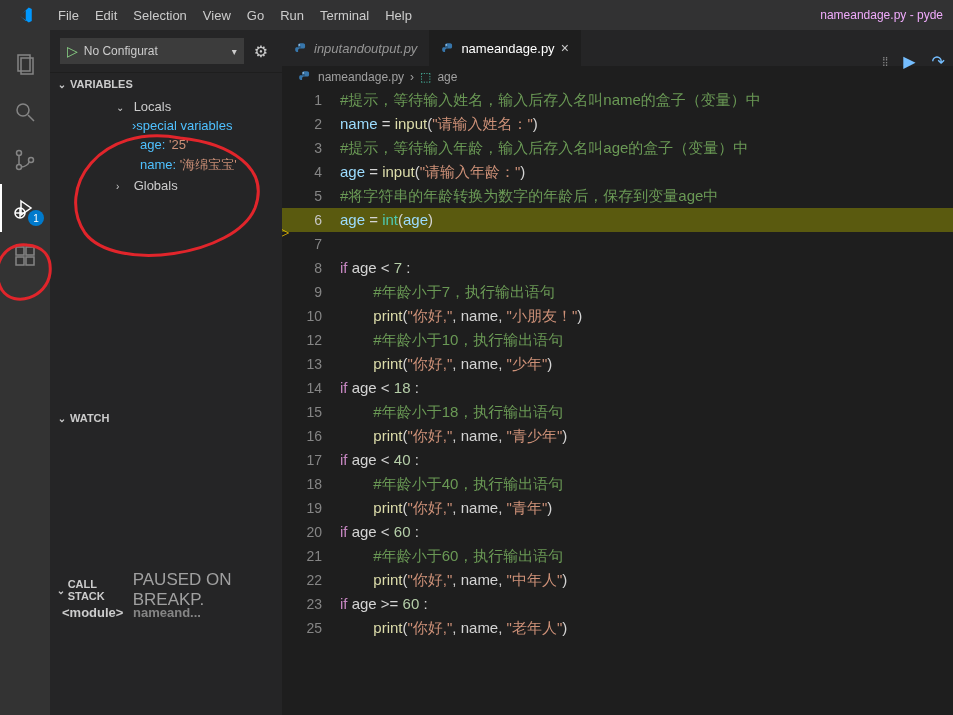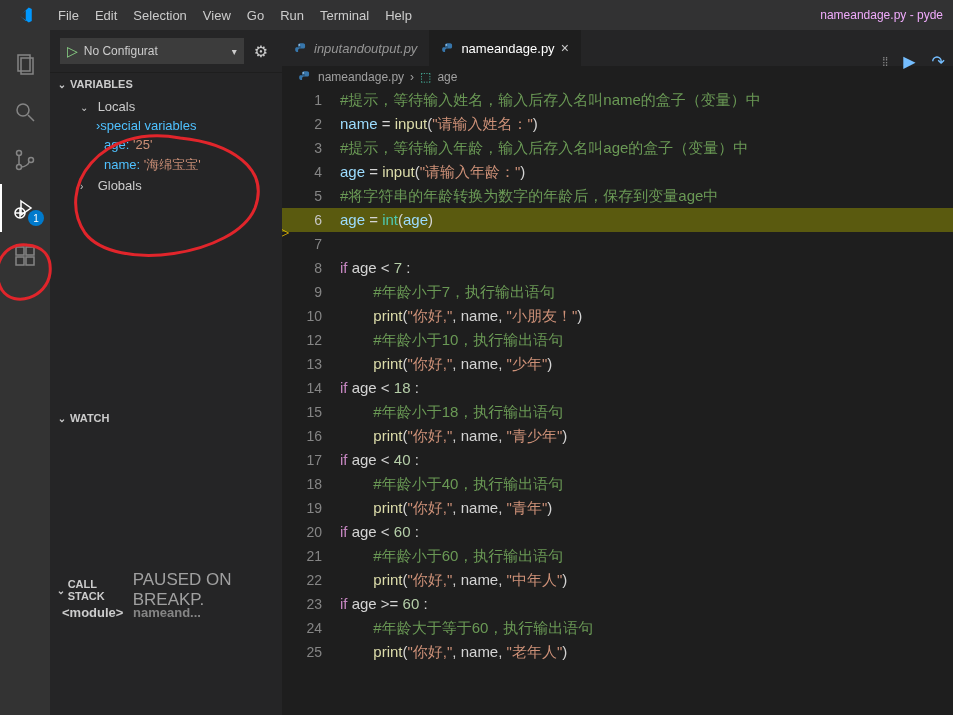--- a/index.html
+++ b/index.html
@@ -28,21 +28,21 @@
 .sidebar { width: 232px; background: #252526; display: flex; flex-direction: column; font-size: 13px; }
 .debug-header { padding: 8px 10px; display: flex; align-items: center; gap: 6px; border-bottom: 1px solid #1e1e1e; }
 .run-ctrl { display: flex; align-items: center; background: #3c3c3c; border: 1px solid #3c3c3c; height: 26px; flex: 1; }
 .run-play { color: #89d185; padding: 0 6px; font-size: 14px; }
 .run-label { flex: 1; font-size: 12px; color: #ccc; white-space: nowrap; overflow: hidden; }
 .run-chev { padding: 0 6px; color: #ccc; font-size: 10px; }
 .gear { color: #ccc; font-size: 16px; padding: 0 4px; }
 .panel-section { }
 .panel-head { height: 22px; background: #252526; display: flex; align-items: center; padding-left: 4px; font-size: 11px; font-weight: 700; color: #cccccc; cursor: pointer; }
 .panel-head .chev { width: 16px; font-size: 10px; text-align: center; }
-.panel-body { padding: 2px 16px; }
+.panel-body { padding: 2px 16px; margin-left: 36px; }
 .scope { padding: 2px 0 2px 14px; font-size: 13px; color: #ccc; cursor: pointer; }
 .scope .chev { display: inline-block; width: 14px; font-size: 10px; }
 .var-row { padding: 2px 0 2px 38px; font-family: Menlo, Consolas, monospace; font-size: 13px; }
 .var-row.spec { color: #4fc1ff; padding-left: 30px; }
 .var-name-t, .colon { color: #4fc1ff; }
 .var-val { color: #ce9178; }
 .flex-spacer { height: 210px; }
 .callstack-row { padding: 4px 12px; font-size: 13px; color: #ccc; font-weight: bold; }
 .cs-loc { color: #858585; margin-left: 6px; }
 .paused { color: #a0a0a0; font-size: 17px; font-weight: 400; margin-left: 6px; }
@@ -356,25 +356,20 @@
             <span class="line-no">22</span>
             <span class="code-txt">        <span class="c-call">print</span><span class="c-op">(</span><span class="c-str">"你好,"</span><span class="c-op">, name, </span><span class="c-str">"中年人"</span><span class="c-op">)</span></span>
           </div>
           <div class="code-line">
             <span class="gutter-ind"></span>
             <span class="line-no">23</span>
             <span class="code-txt"><span class="c-kw">if</span><span class="c-op"> age &gt;= </span><span class="c-num">60</span><span class="c-op"> :</span></span>
           </div>
           <div class="code-line">
             <span class="gutter-ind"></span>
-            <span class="line-no">24</span>
-            <span class="code-txt">        <span class="c-comm">#年龄大于等于60，执行输出语句</span></span>
-          </div>
-          <div class="code-line">
-            <span class="gutter-ind"></span>
             <span class="line-no">25</span>
             <span class="code-txt">        <span class="c-call">print</span><span class="c-op">(</span><span class="c-str">"你好,"</span><span class="c-op">, name, </span><span class="c-str">"老年人"</span><span class="c-op">)</span></span>
           </div>
         </div>
     </div>
   </div>
 </div>
 
 <div class="anno" style="left:60px; top:128px;">
   <svg width="210" height="130">

